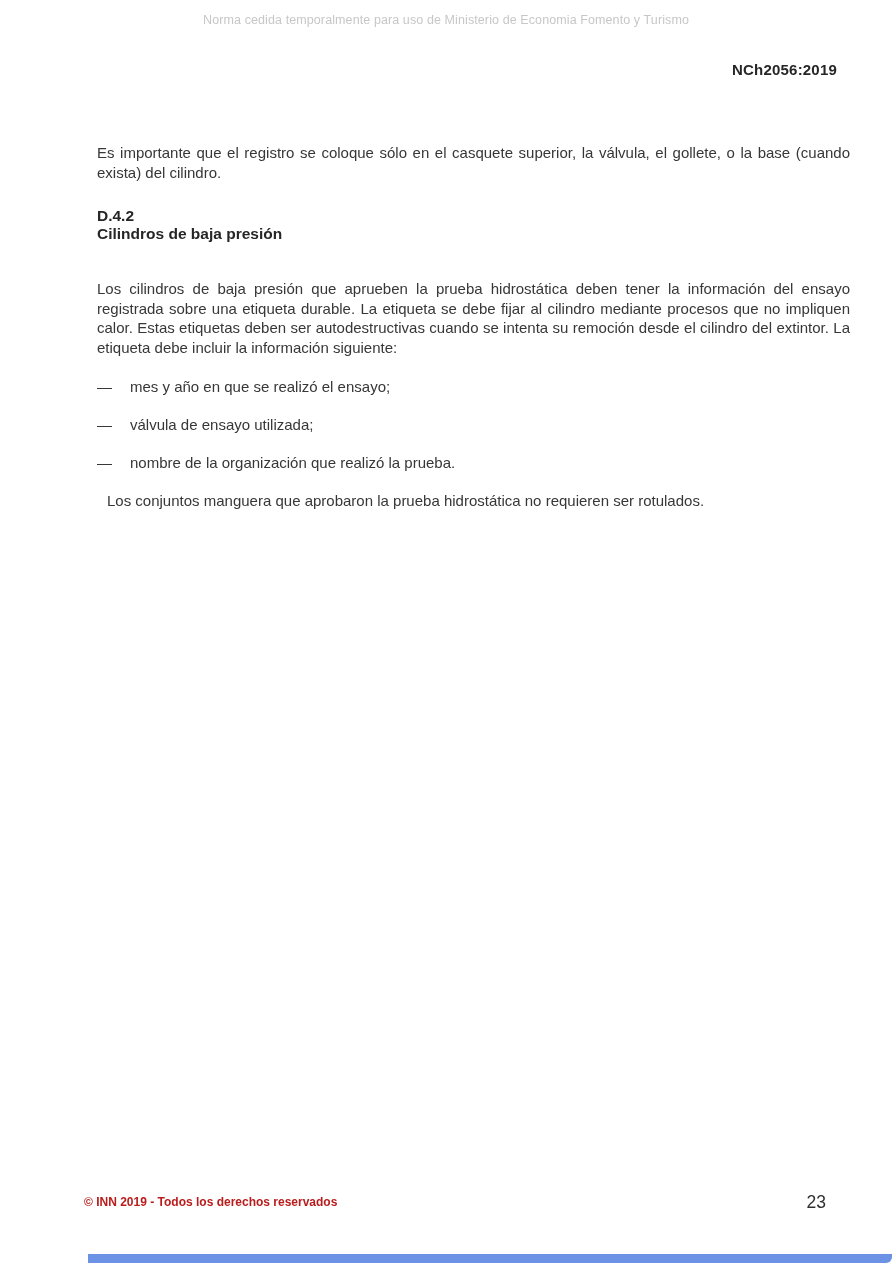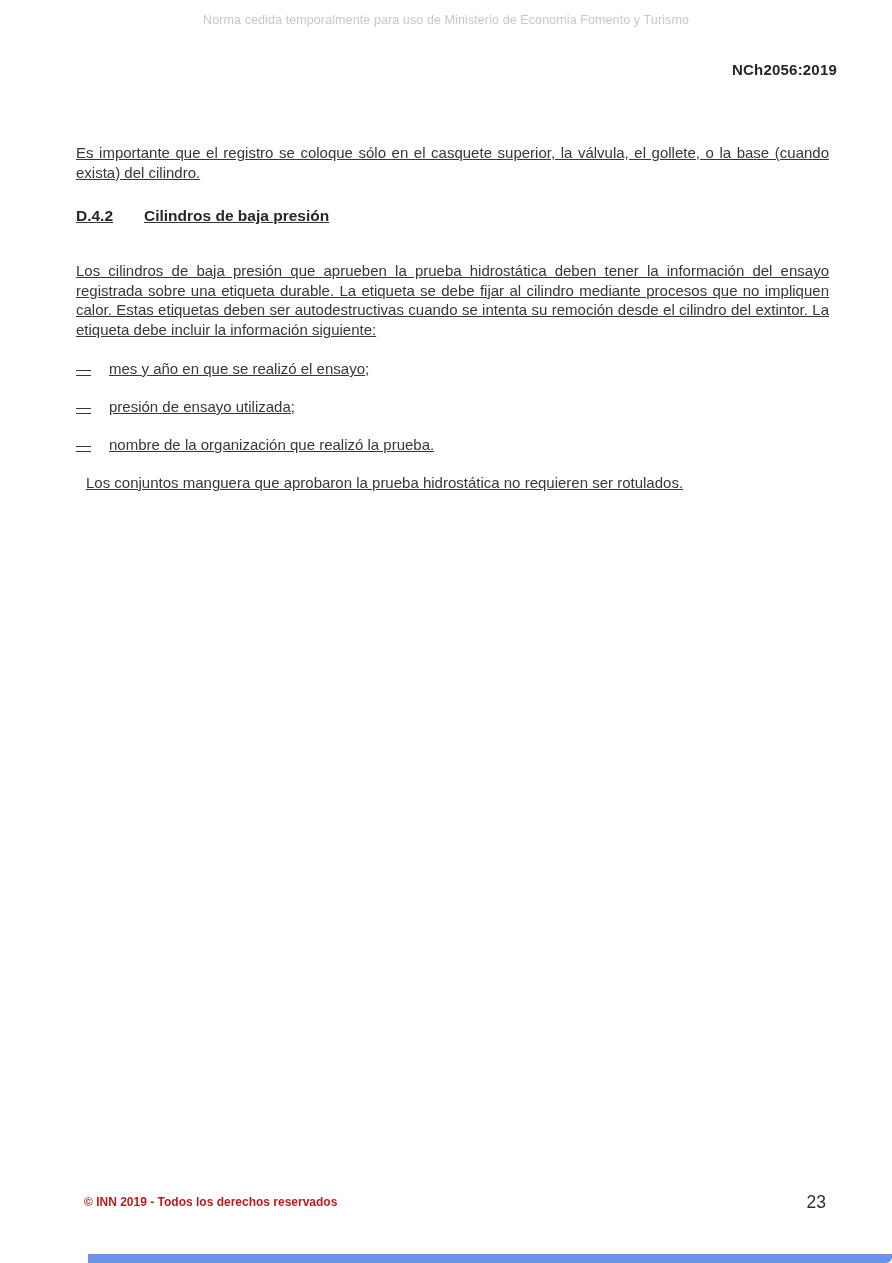--- a/index.html
+++ b/index.html
@@ -30,38 +30,38 @@
     top: 61px;
     right: 55px;
     font-size: 15px;
     font-weight: bold;
     color: #262626;
     letter-spacing: 0.2px;
   }
   .content {
     position: absolute;
     top: 143px;
-    left: 76px;
+    left: 97px;
     width: 753px;
     color: #373737;
     font-size: 15px;
     line-height: 19.5px;
-    text-decoration: underline;
   }
   .para {
     margin: 0;
     text-align: justify;
   }
   .section-heading {
     display: flex;
     margin-top: 25px;
     font-size: 15.5px;
     font-weight: bold;
     color: #262626;
     line-height: 18px;
+    flex-direction: column;
   }
   .section-number {
     width: 68px;
     flex: none;
   }
   .body-paragraph {
     margin-top: 36px;
   }
   .dash-list {
     margin-top: 20px;
@@ -125,21 +125,21 @@
 
     <p class="para body-paragraph">Los cilindros de baja presión que aprueben la prueba hidrostática deben tener la información del ensayo registrada sobre una etiqueta durable. La etiqueta se debe fijar al cilindro mediante procesos que no impliquen calor. Estas etiquetas deben ser autodestructivas cuando se intenta su remoción desde el cilindro del extintor. La etiqueta debe incluir la información siguiente:</p>
 
     <div class="dash-list">
       <div class="dash-item">
         <span class="dash-marker">—</span>
         <span class="dash-text">mes y año en que se realizó el ensayo;</span>
       </div>
       <div class="dash-item">
         <span class="dash-marker">—</span>
-        <span class="dash-text">presión de ensayo utilizada;</span>
+        <span class="dash-text">válvula de ensayo utilizada;</span>
       </div>
       <div class="dash-item">
         <span class="dash-marker">—</span>
         <span class="dash-text">nombre de la organización que realizó la prueba.</span>
       </div>
     </div>
 
     <p class="para closing-paragraph">Los conjuntos manguera que aprobaron la prueba hidrostática no requieren ser rotulados.</p>
 
   </div>

